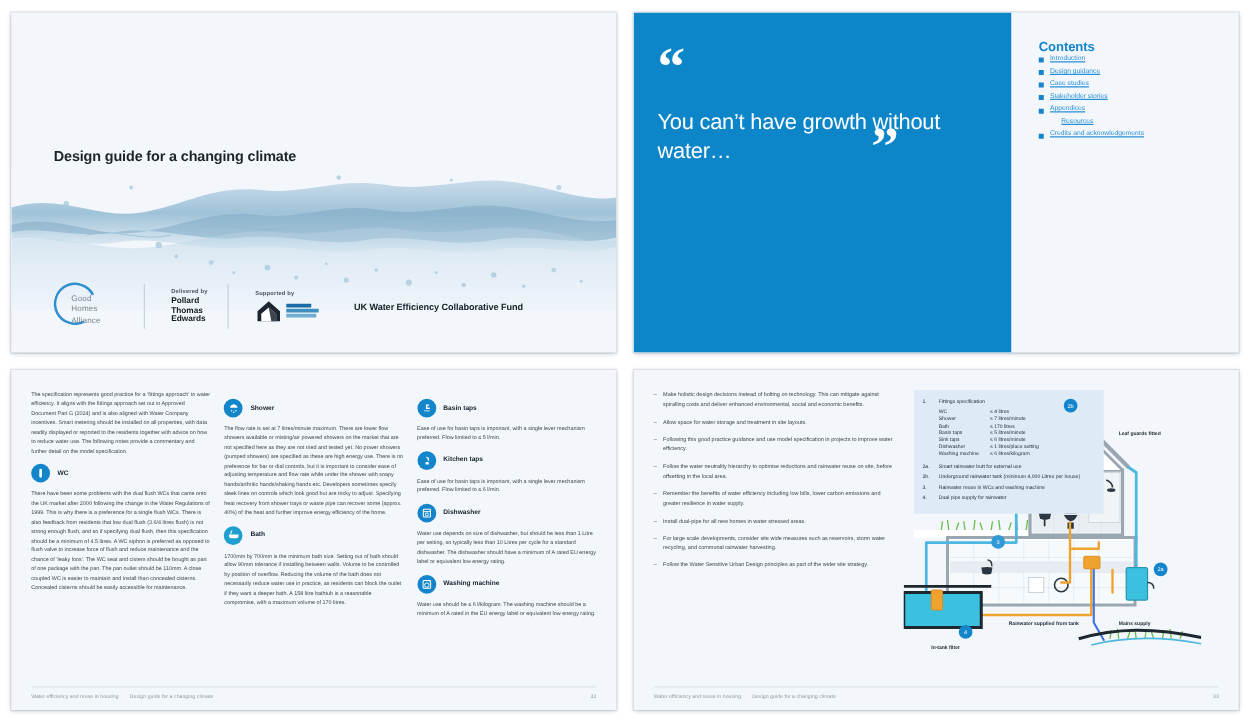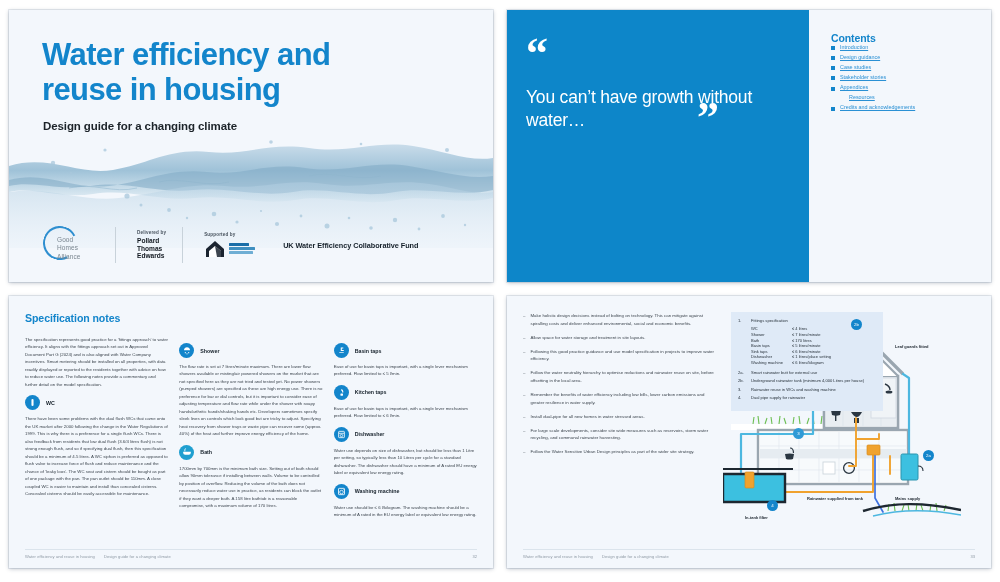--- a/index.html
+++ b/index.html
@@ -163,24 +163,20 @@
   .house-fig svg { display: block; width: 100%; height: 100%; }
 
   .fig-note { position: absolute; color: #1c252e; font-weight: 700; }
 </style>
 </head>
 <body>
 
 <div class="deck">
 
   <div class="slide cover">
-    <div class="cover-title">
-      <div>Water efficiency and</div>
-      <div>reuse in housing</div>
-    </div>
     <div class="cover-sub">Design guide for a changing climate</div>
 
     <div class="water-band">
       <svg viewBox="0 0 484 112" preserveAspectRatio="none" aria-hidden="true">
         <defs>
           <linearGradient id="wg" x1="0" y1="0" x2="0" y2="1">
             <stop offset="0%" stop-color="#c9dcea"></stop>
             <stop offset="45%" stop-color="#9fc2d8"></stop>
             <stop offset="100%" stop-color="#e9f2f8"></stop>
           </linearGradient>
@@ -300,21 +296,20 @@
           </div>
           <div class="toc-item">
             <span class="toc-sq"></span>
             <span class="toc-label">Credits and acknowledgements</span>
           </div>
         </div>
     </div>
   </div>
 
   <div class="slide content-slide">
-    <div class="slide-h1">Specification notes</div>
     <div class="spec-cols">
       <div class="spec-col">
         <div class="body-p">The specification represents good practice for a ‘fittings approach’ to water efficiency. It aligns with the fittings approach set out in Approved Document Part G (2024) and is also aligned with Water Company incentives. Smart metering should be installed on all properties, with data readily displayed or reported to the residents together with advice on how to reduce water use. The following notes provide a commentary and further detail on the model specification.</div>
         <div id="col1">
             <div class="spec-head">
               <span class="spec-ico">
                 <svg width="9" height="9" viewBox="0 0 12 12">
                   <rect x="4.6" y="1.2" width="2.8" height="9.6" rx="1.4" fill="#ffffff"></rect>
                 </svg>
               </span>

